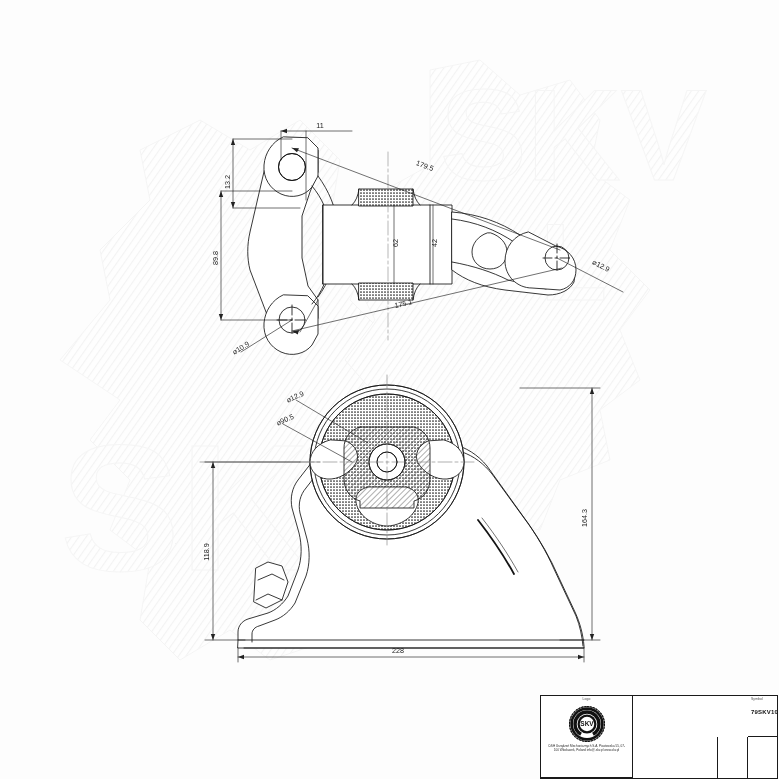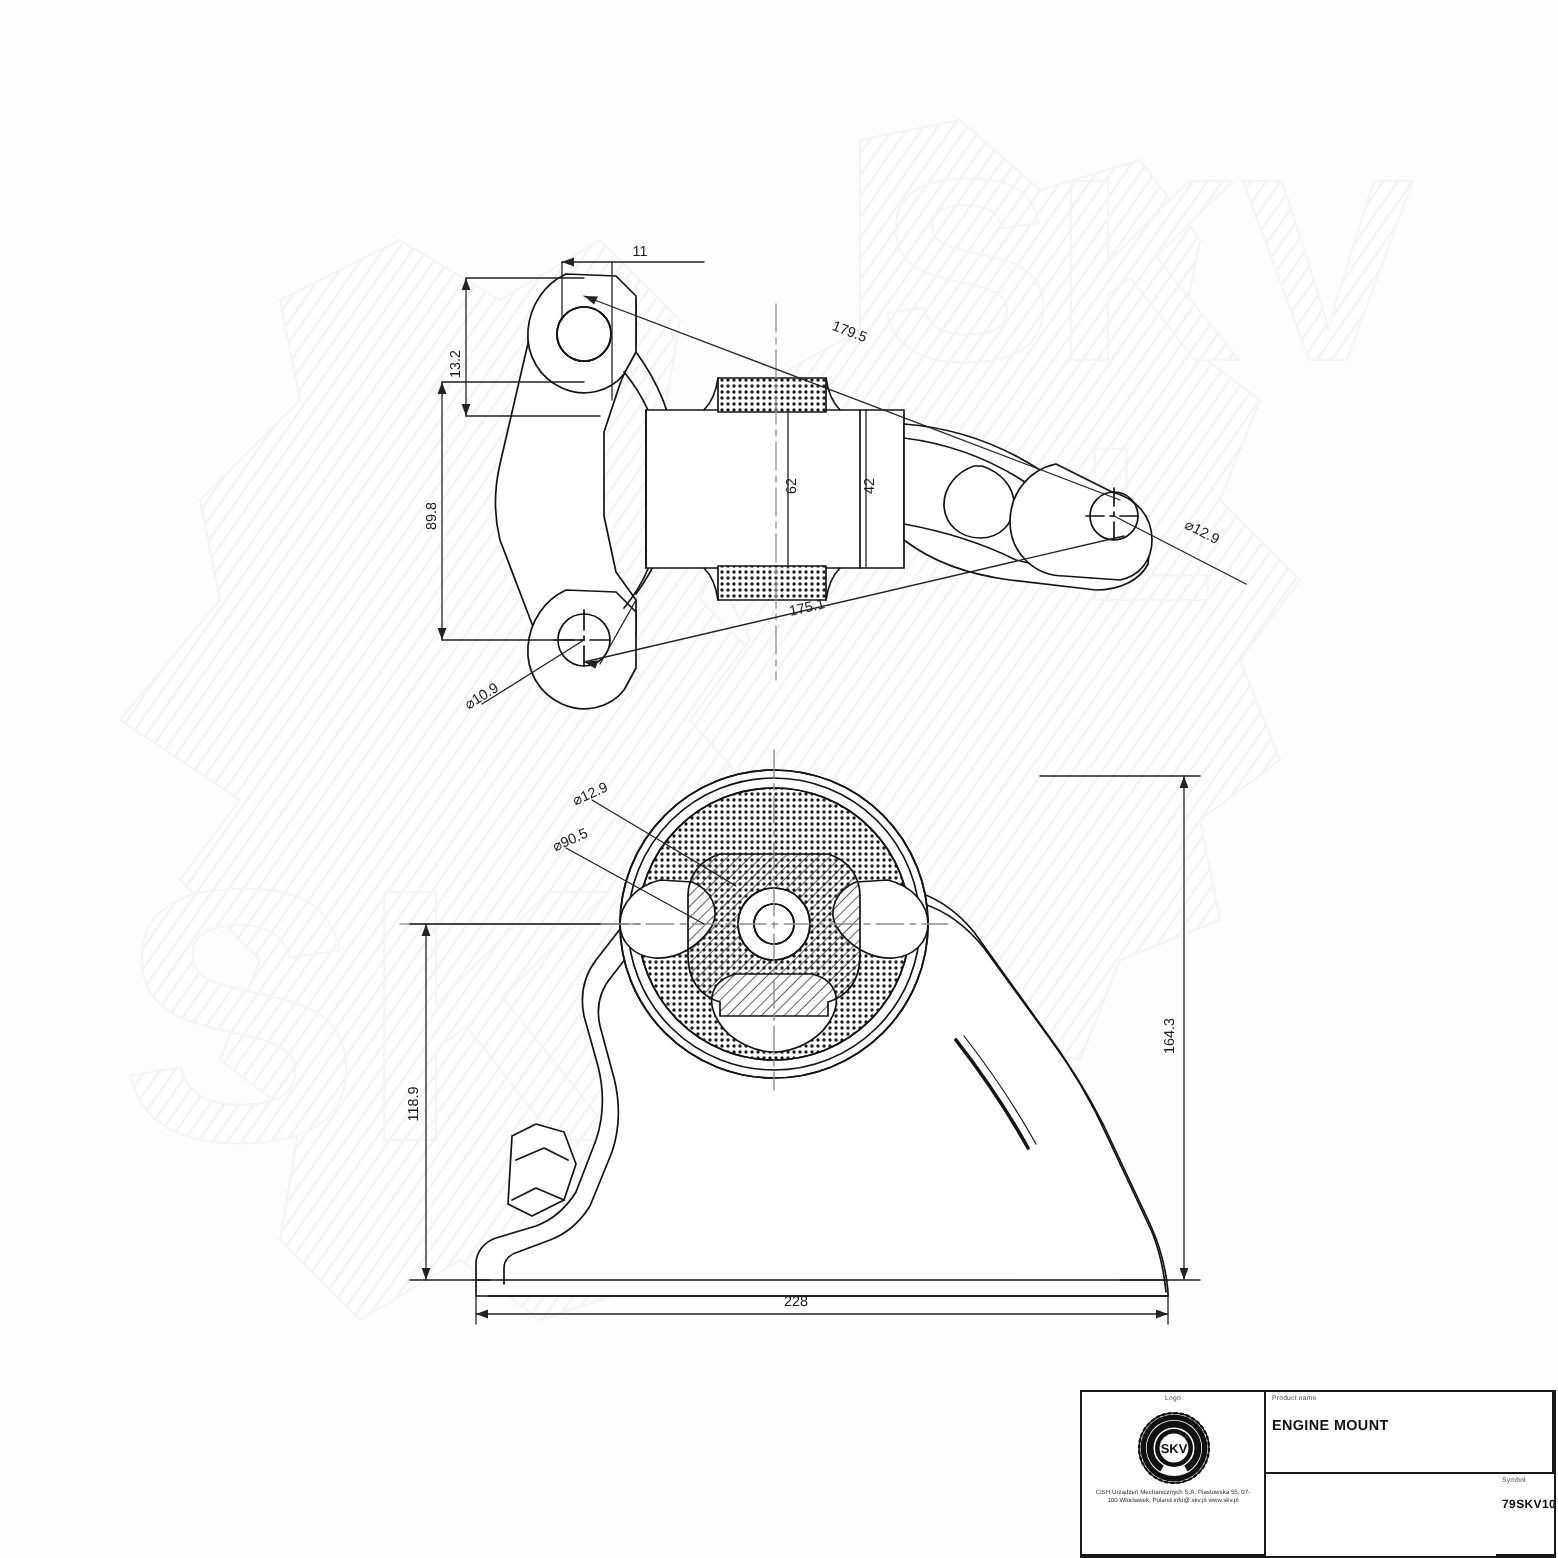--- a/index.html
+++ b/index.html
@@ -264,24 +264,20 @@
           <path d="M14 50 a36 36 0 0 1 36 -36 l0 9 a27 27 0 0 0 -27 27 z"></path>
         </g>
         <circle cx="50" cy="50" r="25" fill="#111"></circle>
         <circle cx="50" cy="50" r="19" fill="#ffffff"></circle>
         <text x="50" y="56" font-family="'Liberation Sans',sans-serif" font-size="17" font-weight="bold" text-anchor="middle" fill="#111">SKV</text>
         <path d="M50 4 a46 46 0 0 1 0 92 a46 46 0 0 1 0 -92" fill="none" stroke="#111" stroke-width="3" stroke-dasharray="5,3"></path>
       </svg>
       <div class="addr">CiSH Urządzeń Mechanicznych S.A. Piastowska 55, 07-100 Włocławek, Poland info@.skv.pl  www.skv.pl</div>
     </div>
 
-    <div class="cell span2">
-      <div class="lbl">Product name</div>
-      <div class="val">ENGINE MOUNT</div>
-    </div>
 
     <div class="cell nr" style="grid-column:4 / span 1;">
       <div class="lbl">Symbol</div>
       <div class="val sm">79SKV104</div>
     </div>
 
     <div class="cell nb">
       
       
     </div>

